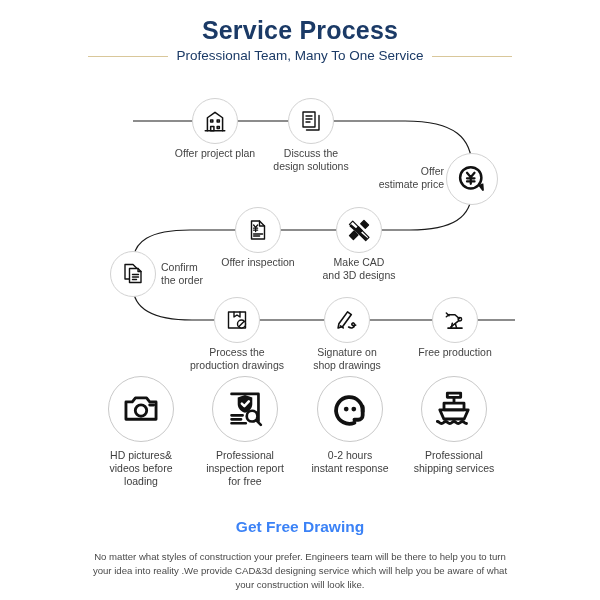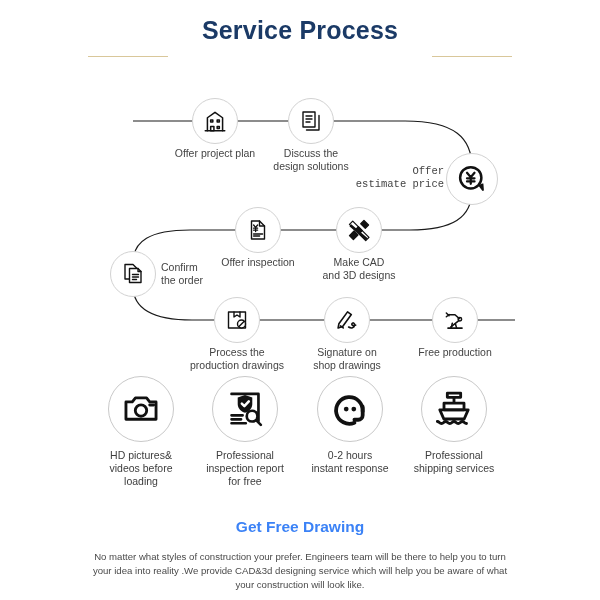--- a/index.html
+++ b/index.html
@@ -106,21 +106,20 @@
     top: -13px;
     left: 28px;
     width: 90px;
     text-align: left;
   }
   .node .caption.side-left {
     top: -14px;
     left: -118px;
     width: 90px;
     text-align: right;
-    font-family: Liberation Mono, monospace;
   }
 
   
   .features {
     position: absolute;
     left: 0; top: 376px;
     width: 600px;
     height: 125px;
   }
   .feature {
@@ -172,20 +171,21 @@
   }
 </style>
 </head>
 <body>
 
 <div id="root">
 
   <div class="header">
     <div class="title">Service Process</div>
     <div class="divider left"></div>
+    <div class="subtitle">Professional Team, Many To One Service</div>
     <div class="divider right"></div>
   </div>
 
   <div class="flow">
 
     <svg class="lines" width="600" height="300" viewBox="0 0 600 300">
       <g fill="none" stroke="#1a1a1a" stroke-width="1.2">
 
         <path d="M133,43 L405,43 C455,43 472,60 472,90"></path>
 

